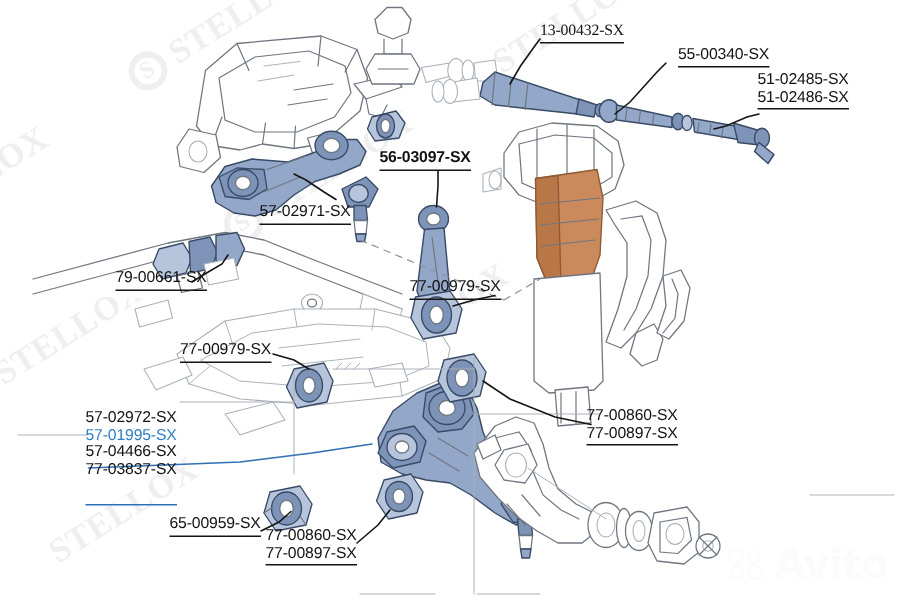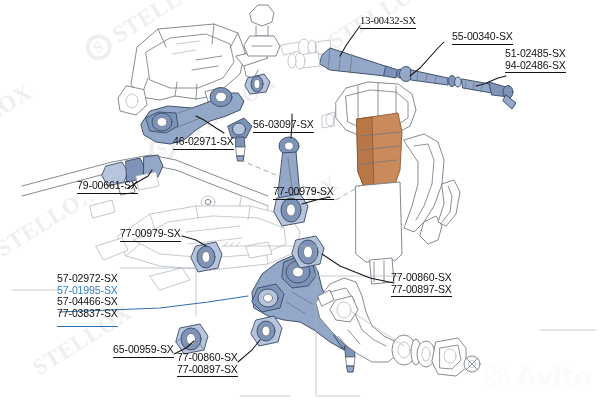--- a/index.html
+++ b/index.html
@@ -97,21 +97,21 @@
     z-index:5;
     font-family:"Liberation Sans", sans-serif;
     font-size:10.5px;
     line-height:11.6px;
     color:#111111;
     white-space:nowrap;
     letter-spacing:-.1px;
   }
   .lbl .ln{display:block;}
   .lbl.ul{border-bottom:1.1px solid #141414;padding-bottom:1px;}
-  .lbl.ul-blue{border-bottom:1.1px solid #2f6fb5;padding-bottom:7px;}
+  .lbl.ul-blue{border-bottom:1.1px solid #2f6fb5;padding-bottom:17px;}
   .ln.hl{color:#2f7fc4;}
 </style>
 </head>
 <body>
 
 <div id="stage">
 
   <div class="wm-layer">
     <div class="wm-grid" id="wmgrid">
         <div class="wm-cell"></div>
@@ -426,27 +426,27 @@
 
   <div id="labels">
       <div class="lbl ul" style="left: 360px; top: 15px; font-family: Liberation Serif, serif;">
         <span class="ln">13-00432-SX</span>
       </div>
       <div class="lbl ul" style="left: 452px; top: 31px;">
         <span class="ln">55-00340-SX</span>
       </div>
       <div class="lbl ul" style="left: 505px; top: 48px;">
         <span class="ln">51-02485-SX</span>
-        <span class="ln">94-02486-SX</span>
-      </div>
-      <div class="lbl ul" style="left: 253px; top: 119px;">
+        <span class="ln">51-02486-SX</span>
+      </div>
+      <div class="lbl ul" style="left: 253px; top: 100px; font-weight: bold;">
         <span class="ln">56-03097-SX</span>
       </div>
       <div class="lbl ul" style="left: 173px; top: 136px;">
-        <span class="ln">46-02971-SX</span>
+        <span class="ln">57-02971-SX</span>
       </div>
       <div class="lbl ul" style="left: 66px; top: 180px; margin-left: 11px;">
         <span class="ln">79-00661-SX</span>
       </div>
       <div class="lbl ul" style="left: 273px; top: 186px;">
         <span class="ln">77-00979-SX</span>
       </div>
       <div class="lbl ul" style="left: 120px; top: 228px;">
         <span class="ln">77-00979-SX</span>
       </div>

